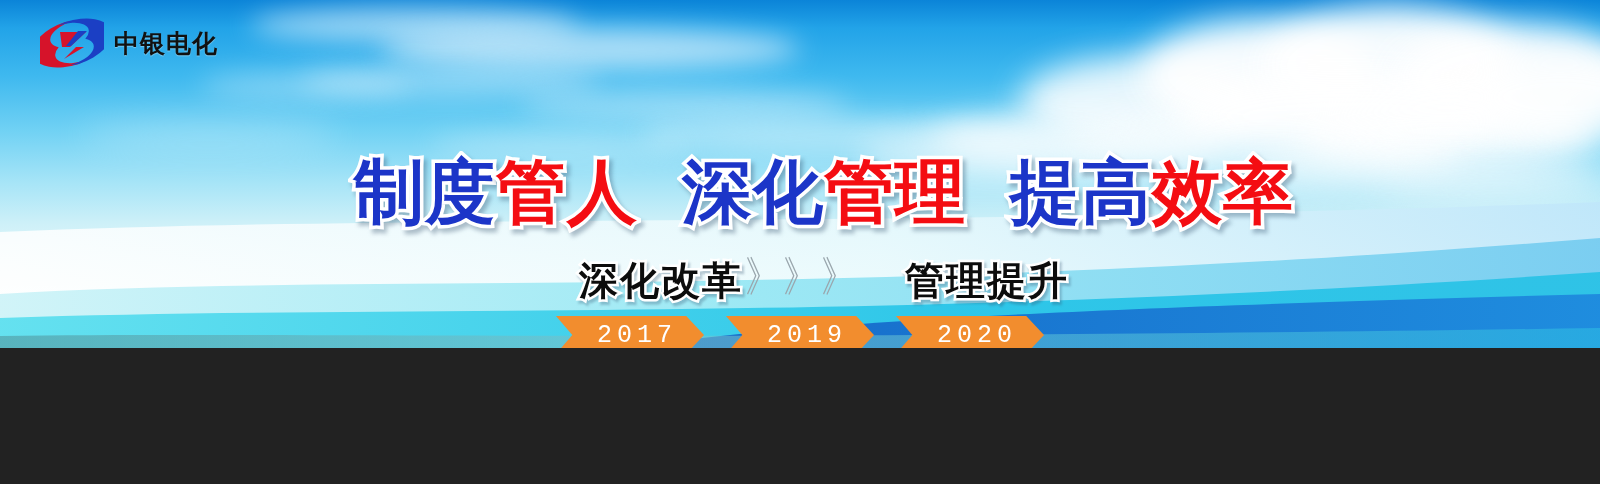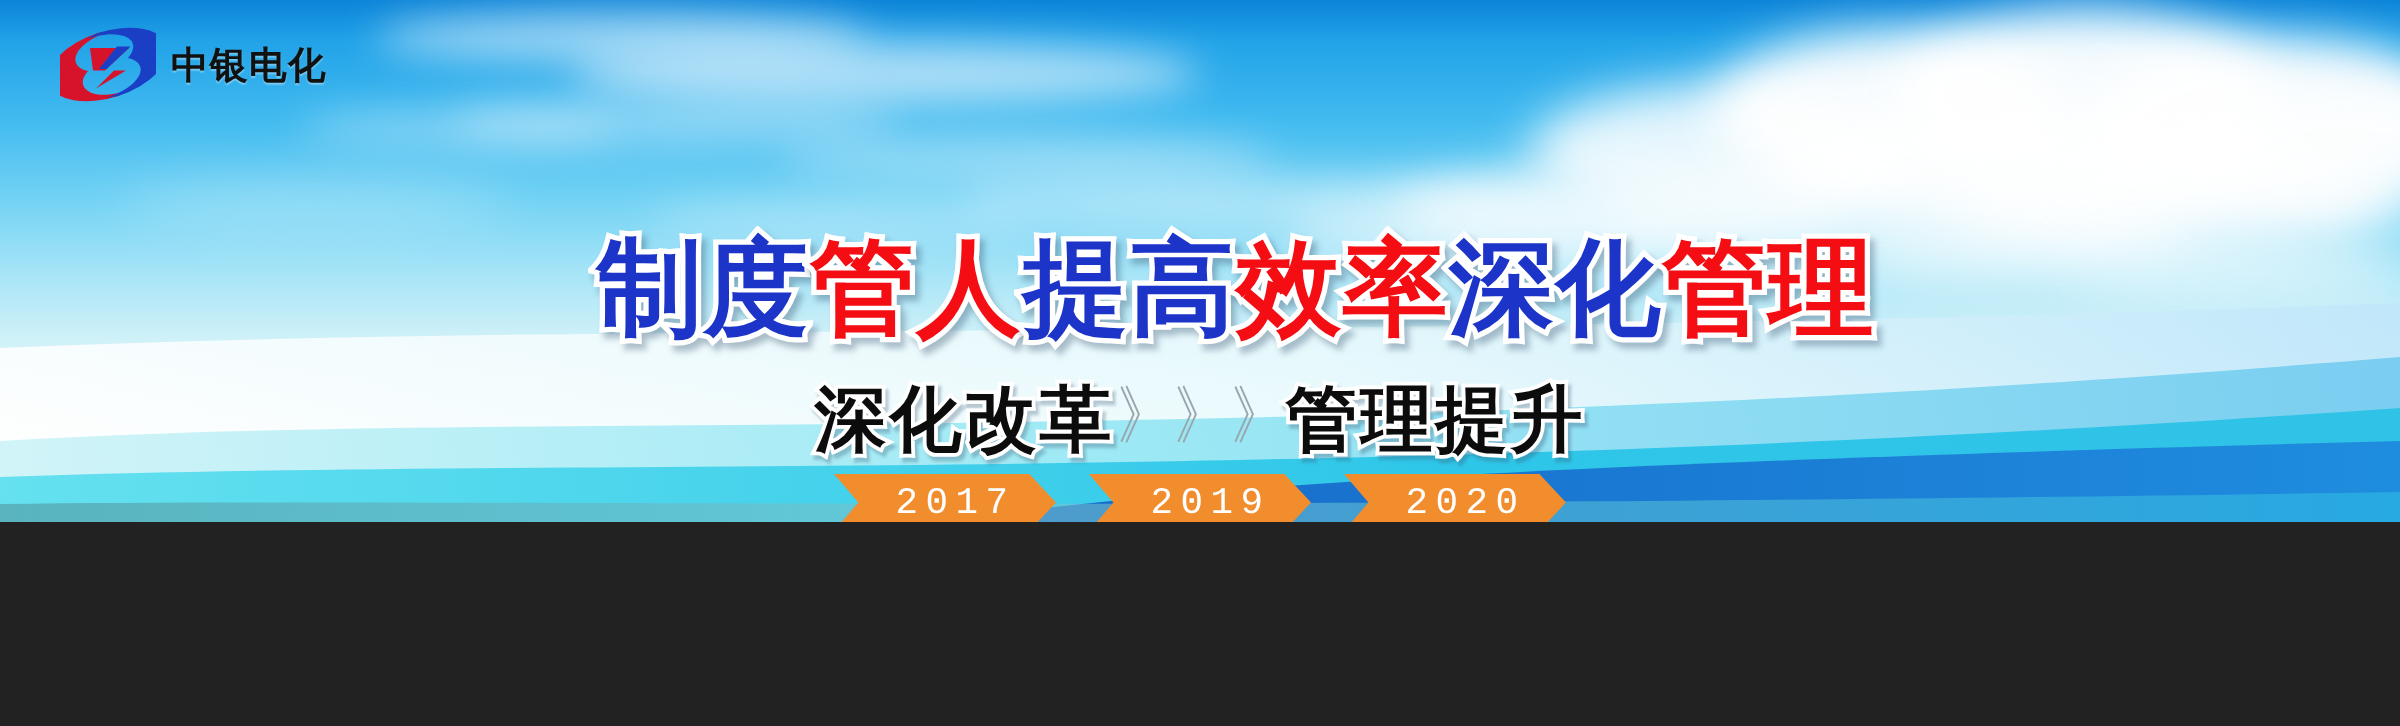--- a/index.html
+++ b/index.html
@@ -41,20 +41,21 @@
     font-family:"DejaVu Sans","Liberation Sans",sans-serif;
     font-size:25px;font-weight:700;color:#111;letter-spacing:1px;
     text-shadow:0 1px 1px rgba(255,255,255,.35);
     white-space:nowrap;
   }
 
   
   #headline{
     position:absolute;left:0;right:0;top:157px;
     display:flex;justify-content:center;align-items:center;
+    gap:44px;
     padding-left:48px;
   }
   .phrase{display:flex;align-items:flex-end;}
   .hz{
     font-family:"DejaVu Sans","Liberation Sans",sans-serif;
     font-size:70px;line-height:1;font-weight:700;
     letter-spacing:1px;
     -webkit-text-stroke:7px #ffffff;
     paint-order:stroke fill;
     filter:drop-shadow(3px 4px 2px rgba(40,70,100,.34));
@@ -63,26 +64,27 @@
   .hz.blue{color:#1c35c8;}
   .hz.red{color:#f40d12;}
 
   
   #subtitle{
     position:absolute;left:0;right:0;top:255px;
     display:flex;justify-content:center;align-items:center;
   }
   .sub-word{
     font-family:"DejaVu Sans","Liberation Sans",sans-serif;
-    font-size:48px;line-height:1;font-weight:700;color:#0c0c0c;
+    font-size:39px;line-height:1;font-weight:700;color:#0c0c0c;
     letter-spacing:2px;
     -webkit-text-stroke:5px #ffffff;
     paint-order:stroke fill;
     filter:drop-shadow(2px 3px 1px rgba(50,80,110,.30));
     white-space:nowrap;
+    margin-left:48px;
   }
   .sub-sep{
     font-family:"DejaVu Sans","Liberation Sans",sans-serif;
     font-size:34px;font-weight:400;color:#9aa6ad;
     padding:0 2px 4px 2px;
     transform:scaleY(1.25);
     white-space:nowrap;
   }
 
   
@@ -188,26 +190,26 @@
     </svg>
     <span class="brand">中银电化</span>
   </div>
 
   <div id="headline">
     <span class="phrase">
       <span class="hz blue">制度</span>
       <span class="hz red">管人</span>
     </span>
     <span class="phrase">
+      <span class="hz blue">深化</span>
+      <span class="hz red">管理</span>
+    </span>
+    <span class="phrase">
       <span class="hz blue">提高</span>
       <span class="hz red">效率</span>
-    </span>
-    <span class="phrase">
-      <span class="hz blue">深化</span>
-      <span class="hz red">管理</span>
     </span>
   </div>
 
   <div id="subtitle">
     <span class="sub-word">深化改革</span>
     <span class="sub-sep">》</span>
     <span class="sub-sep">》</span>
     <span class="sub-sep">》</span>
     <span class="sub-word">管理提升</span>
   </div>

